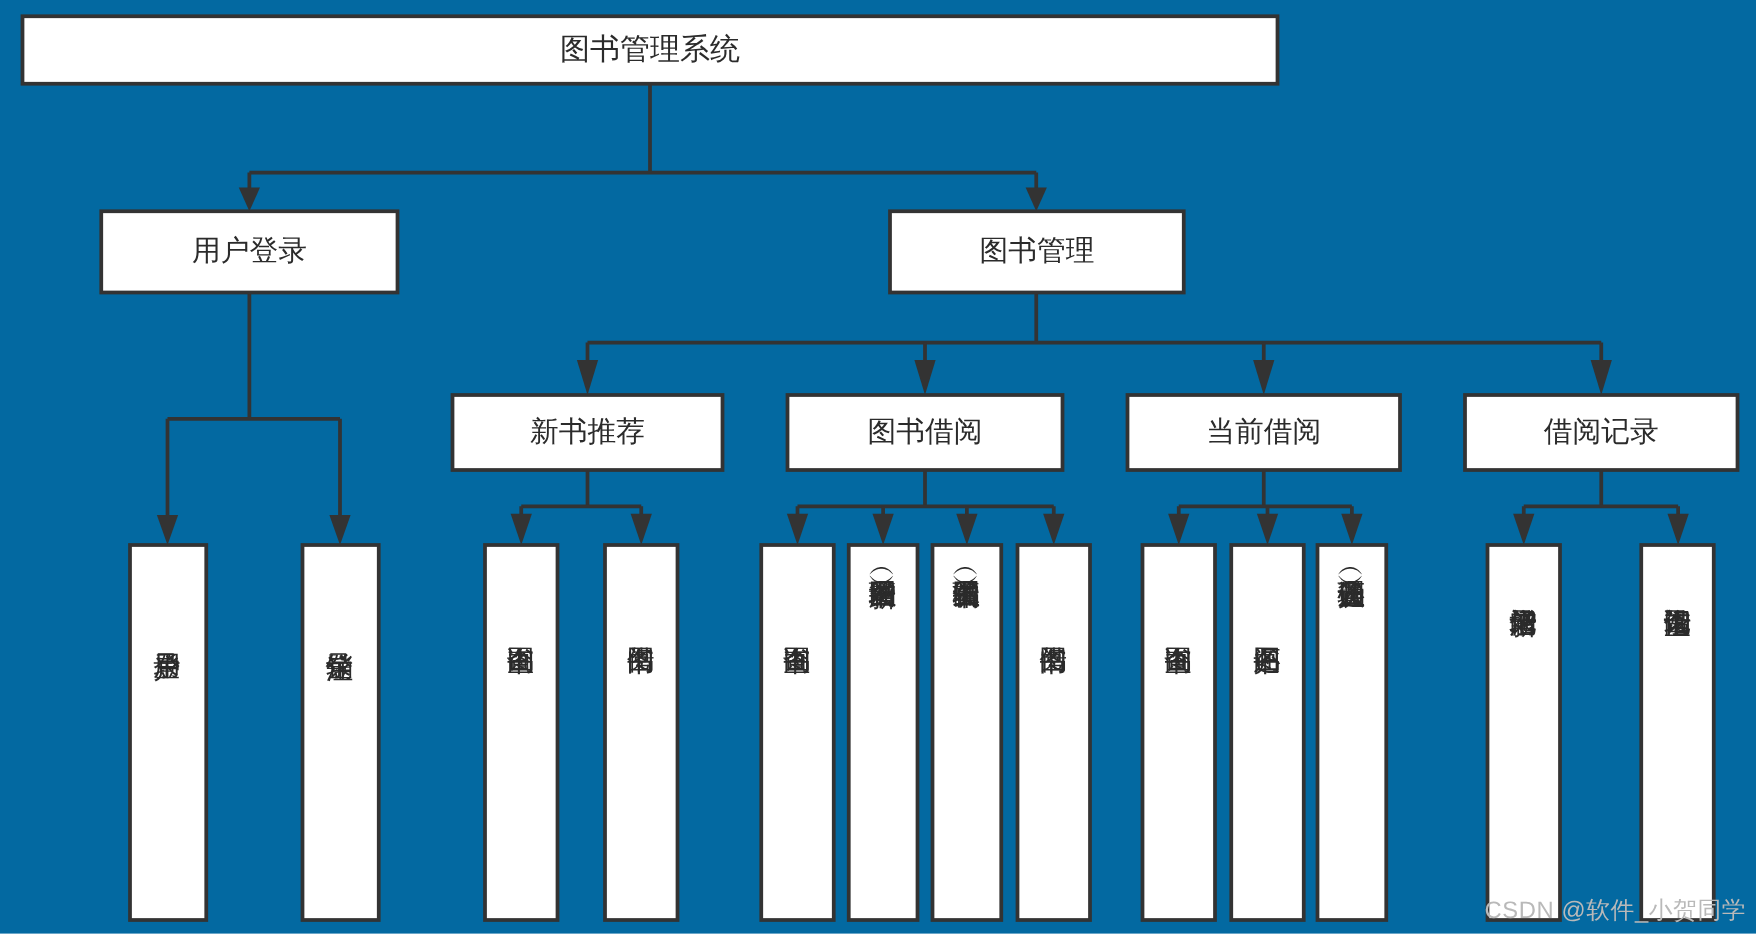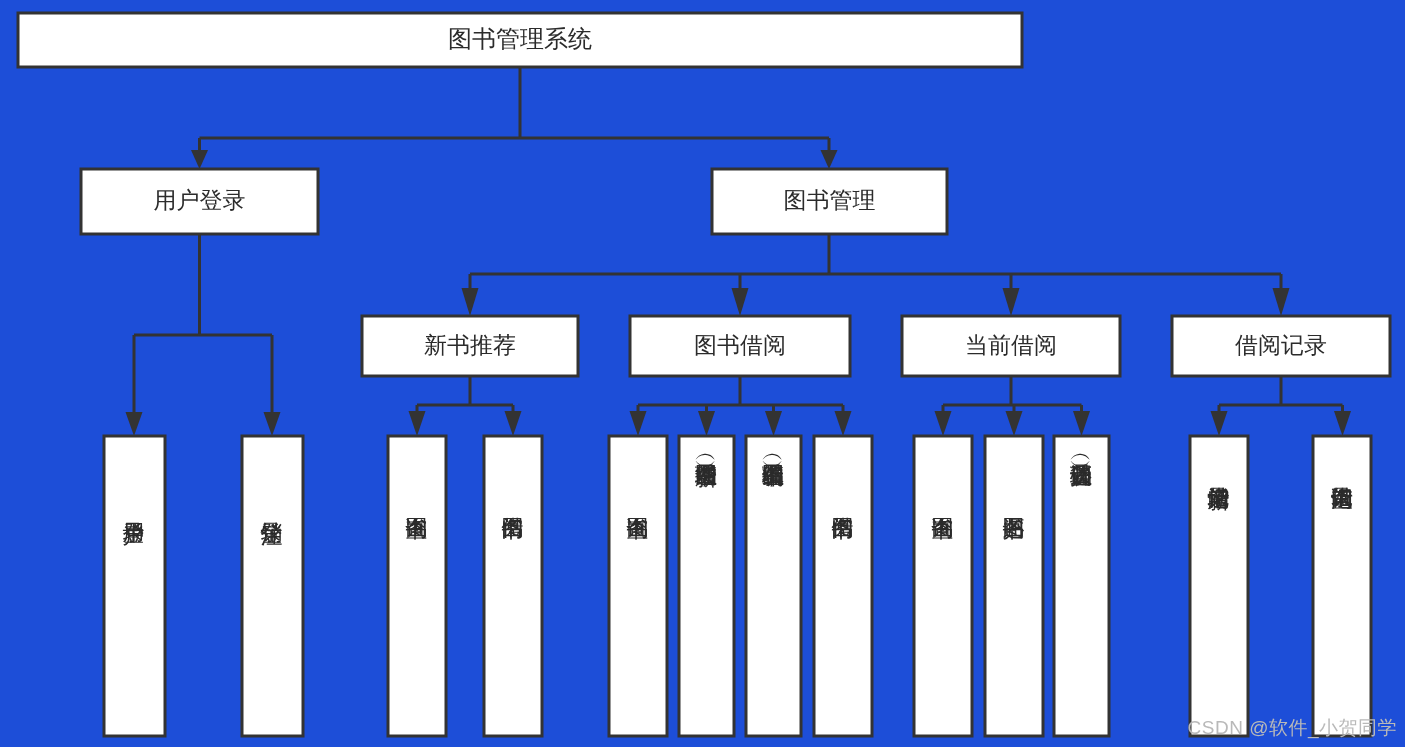--- a/index.html
+++ b/index.html
@@ -8,21 +8,21 @@
     padding: 0;
     background: #ffffff;
   }
   body {
     font-family: "Liberation Sans", "DejaVu Sans", sans-serif;
   }
   #diagram-root {
     position: relative;
     width: 1405px;
     height: 747px;
-    background: #1d4ed8;
+    background: #0369a1;
     overflow: hidden;
   }
   svg.flow {
     position: absolute;
     left: 0;
     top: 0;
     width: 1405px;
     height: 747px;
     display: block;
   }

